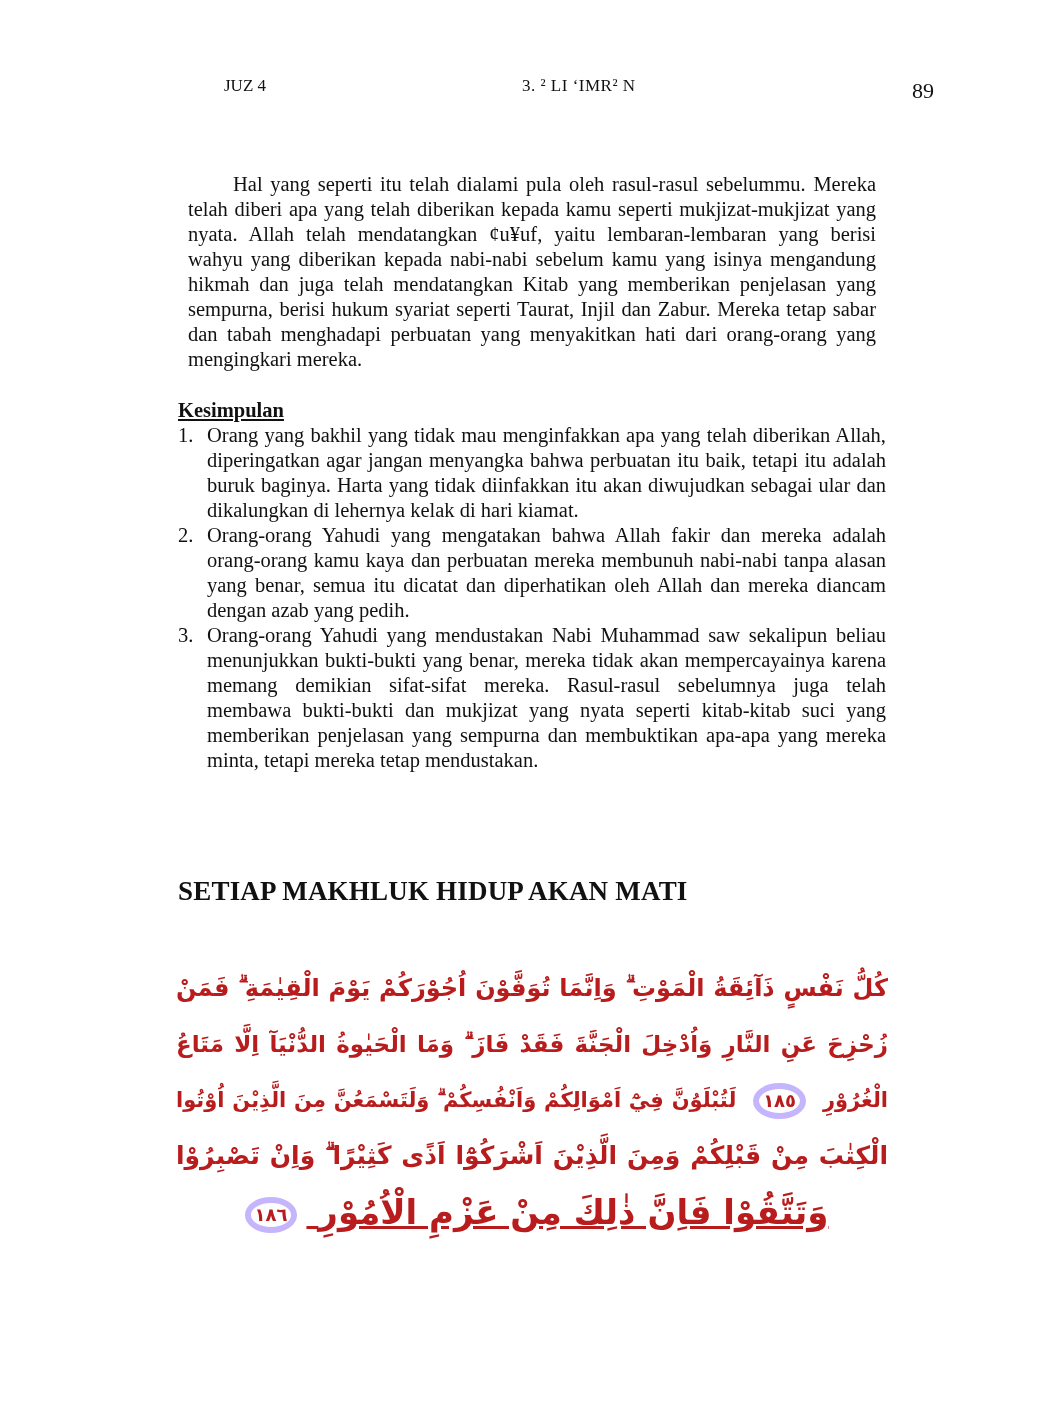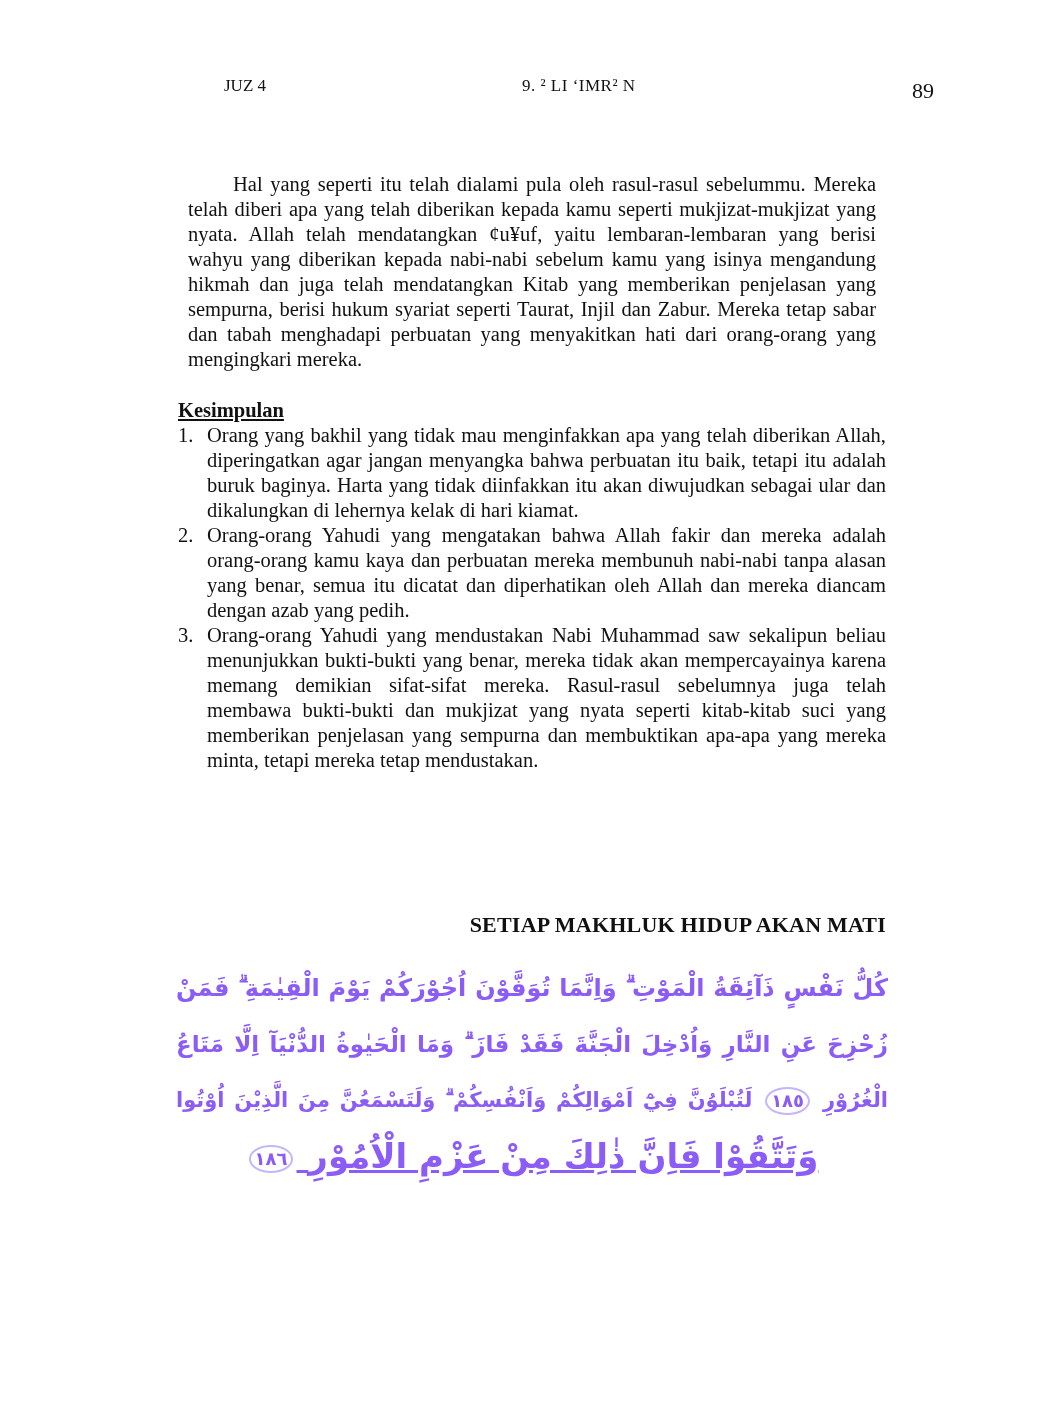--- a/index.html
+++ b/index.html
@@ -71,70 +71,70 @@
     padding-left: 29px;
     text-align: justify;
   }
   .conclusions .num {
     position: absolute;
     left: 0;
     top: 0;
   }
   .section-title {
     position: absolute;
-    top: 912px;
+    top: 876px;
     left: 178px;
     width: 708px;
-    text-align: right;
+    text-align: left;
     font-weight: bold;
-    font-size: 22px;
+    font-size: 27px;
     letter-spacing: 0.2px;
   }
   .arabic-block {
     position: absolute;
     top: 960px;
     left: 176px;
     width: 712px;
     direction: rtl;
     font-family: "DejaVu Sans", sans-serif;
     font-weight: bold;
     font-size: 34px;
     line-height: 56px;
-    color: #8b5cf6;
+    color: #b91c1c;
   }
   .ar-line {
     display: block;
     text-align: justify;
     text-align-last: justify;
     white-space: nowrap;
     overflow: hidden;
   }
   .ar-line.last {
     text-align: center;
     text-align-last: center;
     text-decoration: underline;
   }
   .ayah-mark {
     display: inline-block;
     font-size: 18px;
     line-height: 24px;
-    border: 2px solid #c4b5fd;
+    border: 6px solid #c4b5fd;
     border-radius: 50%;
     padding: 0 4px;
-    margin: 0 3px;
+    margin: 0 9px;
     vertical-align: middle;
     font-weight: bold;
   }
 </style>
 </head>
 <body>
 
 <div class="page-header">
   <span class="hdr-left">JUZ 4</span>
-  <span class="hdr-center">9. ² LI ‘IMR² N</span>
+  <span class="hdr-center">3. ² LI ‘IMR² N</span>
   <span class="hdr-right">89</span>
 </div>
 
 <div class="body-text">
   <p class="para">Hal yang seperti itu telah dialami pula oleh rasul-rasul sebelummu. Mereka telah diberi apa yang telah diberikan kepada kamu seperti mukjizat-mukjizat yang nyata. Allah telah mendatangkan ¢u¥uf, yaitu lembaran-lembaran yang berisi wahyu yang diberikan kepada nabi-nabi sebelum kamu yang isinya mengandung hikmah dan juga telah mendatangkan Kitab yang memberikan penjelasan yang sempurna, berisi hukum syariat seperti Taurat, Injil dan Zabur. Mereka tetap sabar dan tabah menghadapi perbuatan yang menyakitkan hati dari orang-orang yang mengingkari mereka.</p>
 
   <div class="subheading">Kesimpulan</div>
 
   <ol class="conclusions">
     <li>
@@ -159,17 +159,20 @@
     <span>كُلُّ نَفْسٍ ذَآئِقَةُ الْمَوْتِ ۗ وَاِنَّمَا تُوَفَّوْنَ اُجُوْرَكُمْ يَوْمَ الْقِيٰمَةِ ۗ فَمَنْ</span>
   </span>
   <span class="ar-line" style="font-size: 23px;">
     <span>زُحْزِحَ عَنِ النَّارِ وَاُدْخِلَ الْجَنَّةَ فَقَدْ فَازَ ۗ وَمَا الْحَيٰوةُ الدُّنْيَآ اِلَّا مَتَاعُ</span>
   </span>
   <span class="ar-line" style="font-size: 21px;">
     <span>الْغُرُوْرِ</span>
     <span class="ayah-mark">١٨٥</span>
     <span>لَتُبْلَوُنَّ فِيْٓ اَمْوَالِكُمْ وَاَنْفُسِكُمْ ۗ وَلَتَسْمَعُنَّ مِنَ الَّذِيْنَ اُوْتُوا</span>
   </span>
+  <span class="ar-line" style="font-size: 25px;">
+    <span>الْكِتٰبَ مِنْ قَبْلِكُمْ وَمِنَ الَّذِيْنَ اَشْرَكُوْٓا اَذًى كَثِيْرًا ۗ وَاِنْ تَصْبِرُوْا</span>
+  </span>
   <span class="ar-line last">
     <span>وَتَتَّقُوْا فَاِنَّ ذٰلِكَ مِنْ عَزْمِ الْاُمُوْرِ</span>
     <span class="ayah-mark">١٨٦</span>
   </span>
 </div>
 
 </body></html>

